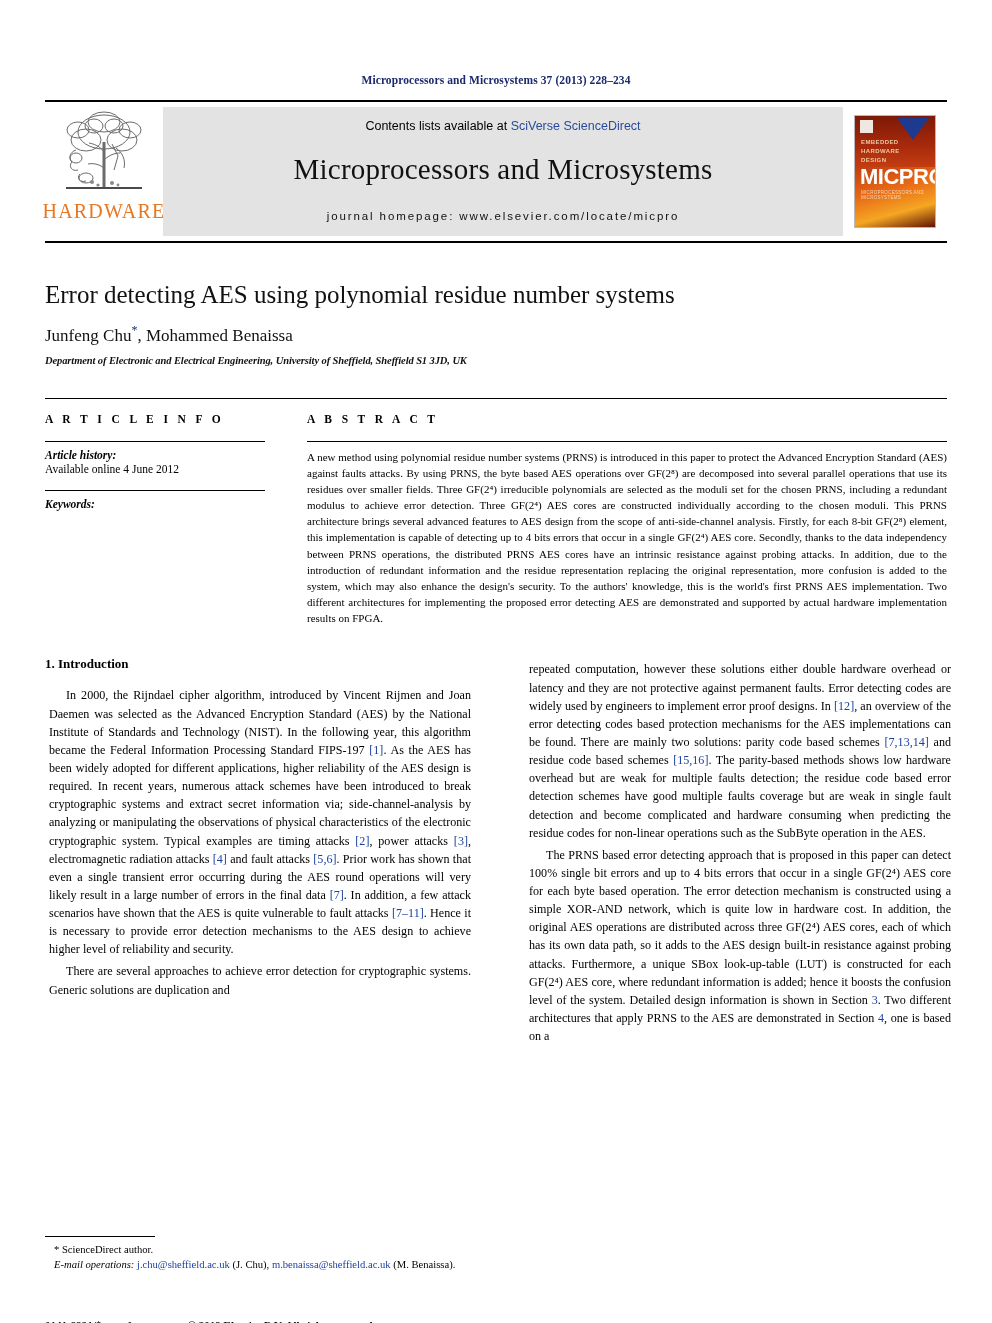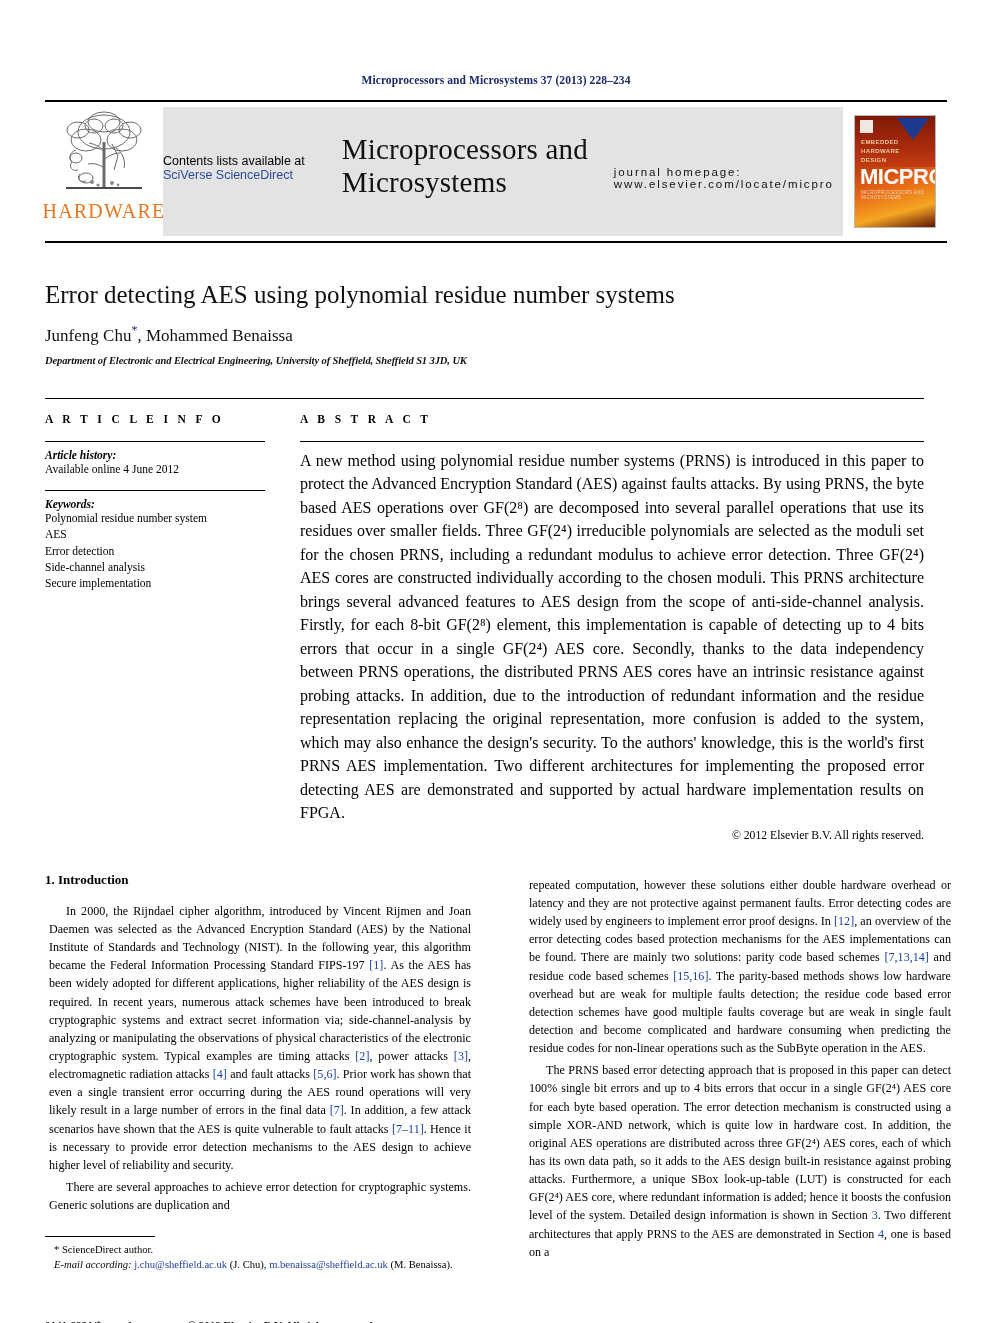--- a/index.html
+++ b/index.html
@@ -52,20 +52,21 @@
     color: #E87722;
     font-size: 20px;
     letter-spacing: 1.2px;
     line-height: 1;
     margin-top: 1px;
   }
   .mast-center {
     flex: 1 1 auto;
     background: #e3e3e3;
     display: flex;
+    flex-direction: column;
     align-items: center;
     justify-content: flex-start;
     padding-top: 12px;
     margin: 5px 0 5px 0;
   }
   .contents-line {
     font-family: "Liberation Sans", sans-serif;
     font-size: 12.5px;
     color: #000;
     margin-bottom: 20px;
@@ -153,25 +154,25 @@
     font-style: italic;
     font-weight: bold;
     font-size: 10.5px;
     color: #111;
     margin: 0;
     letter-spacing: -.1px;
   }
 
   
   .infoabs {
-    margin: 32px 68px 0 45px;
+    margin: 32px 45px 0 45px;
     border-top: 1.5px solid #000;
     padding-top: 14px;
     display: flex;
-    gap: 5px;
+    gap: 12px;
   }
   .col-info { width: 250px; flex: 0 0 250px; padding-right: 30px; }
   .col-abs  { flex: 1 1 auto; }
 
   .sechead {
     font-family: "Liberation Serif", serif;
     font-weight: bold;
     font-size: 11.5px;
     letter-spacing: 3.4px;
     margin: 0 0 16px 0;
@@ -194,21 +195,21 @@
   }
   .kw-list { margin: 0; padding: 0; list-style: none; }
   .kw-list li {
     font-family: "Liberation Serif", serif;
     font-size: 11.5px;
     line-height: 1.42;
   }
 
   .abstract-body {
     font-family: "Liberation Serif", serif;
-    font-size: 16px;
+    font-size: 11px;
     line-height: 1.47;
     text-align: justify;
     margin: 0;
   }
   .copyright {
     font-family: "Liberation Serif", serif;
     font-size: 11.7px;
     text-align: right;
     margin-top: 4px;
   }
@@ -341,53 +342,45 @@
   </div>
 
   <div class="infoabs">
     <div class="col-info">
       <div class="sechead">A R T I C L E   I N F O</div>
       <div class="rule"></div>
       <div class="info-label">Article history:</div>
       <div class="info-line">Available online 4 June 2012</div>
       <div class="rule-thin"></div>
       <div class="info-label">Keywords:</div>
-      <ul class="kw-list">
-        <li>Polynomial residue number system</li>
-        <li>AES</li>
-        <li>Error detection</li>
-        <li>Side-channel analysis</li>
-        <li>Secure implementation</li>
-      </ul>
     </div>
 
     <div class="col-abs">
       <div class="sechead">A B S T R A C T</div>
       <div class="rule"></div>
       <p class="abstract-body">A new method using polynomial residue number systems (PRNS) is introduced in this paper to protect the Advanced Encryption Standard (AES) against faults attacks. By using PRNS, the byte based AES operations over GF(2⁸) are decomposed into several parallel operations that use its residues over smaller fields. Three GF(2⁴) irreducible polynomials are selected as the moduli set for the chosen PRNS, including a redundant modulus to achieve error detection. Three GF(2⁴) AES cores are constructed individually according to the chosen moduli. This PRNS architecture brings several advanced features to AES design from the scope of anti-side-channel analysis. Firstly, for each 8-bit GF(2⁸) element, this implementation is capable of detecting up to 4 bits errors that occur in a single GF(2⁴) AES core. Secondly, thanks to the data independency between PRNS operations, the distributed PRNS AES cores have an intrinsic resistance against probing attacks. In addition, due to the introduction of redundant information and the residue representation replacing the original representation, more confusion is added to the system, which may also enhance the design's security. To the authors' knowledge, this is the world's first PRNS AES implementation. Two different architectures for implementing the proposed error detecting AES are demonstrated and supported by actual hardware implementation results on FPGA.</p>
-      <div class="copyright">© 2012 Elsevier B.V. All rights reserved.</div>
     </div>
   </div>
 
   <div class="body-cols">
     <div class="bcol">
       <h2 class="secnum">1. Introduction</h2>
       <p class="body">In 2000, the Rijndael cipher algorithm, introduced by Vincent Rijmen and Joan Daemen was selected as the Advanced Encryption Standard (AES) by the National Institute of Standards and Technology (NIST). In the following year, this algorithm became the Federal Information Processing Standard FIPS-197 <span class="ref">[1]</span>. As the AES has been widely adopted for different applications, higher reliability of the AES design is required. In recent years, numerous attack schemes have been introduced to break cryptographic systems and extract secret information via; side-channel-analysis by analyzing or manipulating the observations of physical characteristics of the electronic cryptographic system. Typical examples are timing attacks <span class="ref">[2]</span>, power attacks <span class="ref">[3]</span>, electromagnetic radiation attacks <span class="ref">[4]</span> and fault attacks <span class="ref">[5,6]</span>. Prior work has shown that even a single transient error occurring during the AES round operations will very likely result in a large number of errors in the final data <span class="ref">[7]</span>. In addition, a few attack scenarios have shown that the AES is quite vulnerable to fault attacks <span class="ref">[7–11]</span>. Hence it is necessary to provide error detection mechanisms to the AES design to achieve higher level of reliability and security.</p>
       <p class="body">There are several approaches to achieve error detection for cryptographic systems. Generic solutions are duplication and</p>
     </div>
     <div class="bcol">
       <p class="body noindent">repeated computation, however these solutions either double hardware overhead or latency and they are not protective against permanent faults. Error detecting codes are widely used by engineers to implement error proof designs. In <span class="ref">[12]</span>, an overview of the error detecting codes based protection mechanisms for the AES implementations can be found. There are mainly two solutions: parity code based schemes <span class="ref">[7,13,14]</span> and residue code based schemes <span class="ref">[15,16]</span>. The parity-based methods shows low hardware overhead but are weak for multiple faults detection; the residue code based error detection schemes have good multiple faults coverage but are weak in single fault detection and become complicated and hardware consuming when predicting the residue codes for non-linear operations such as the SubByte operation in the AES.</p>
       <p class="body">The PRNS based error detecting approach that is proposed in this paper can detect 100% single bit errors and up to 4 bits errors that occur in a single GF(2⁴) AES core for each byte based operation. The error detection mechanism is constructed using a simple XOR-AND network, which is quite low in hardware cost. In addition, the original AES operations are distributed across three GF(2⁴) AES cores, each of which has its own data path, so it adds to the AES design built-in resistance against probing attacks. Furthermore, a unique SBox look-up-table (LUT) is constructed for each GF(2⁴) AES core, where redundant information is added; hence it boosts the confusion level of the system. Detailed design information is shown in Section <span class="ref">3</span>. Two different architectures that apply PRNS to the AES are demonstrated in Section <span class="ref">4</span>, one is based on a</p>
     </div>
   </div>
 
   <div class="footnote">
     <div class="fn-rule"></div>
     <p class="fn-line">* ScienceDirect author.</p>
-    <p class="fn-line"><i>E-mail according:</i> <span class="fn-mail">j.chu@sheffield.ac.uk</span> <span>(J. Chu),</span> <span class="fn-mail">m.benaissa@sheffield.ac.uk</span> <span>(M. Benaissa).</span></p>
+    <p class="fn-line"><i>E-mail operations:</i> <span class="fn-mail">j.chu@sheffield.ac.uk</span> <span>(J. Chu),</span> <span class="fn-mail">m.benaissa@sheffield.ac.uk</span> <span>(M. Benaissa).</span></p>
   </div>
 
   <div class="imprint">
     <div>0141-9331/$ - see front matter © 2012 Elsevier B.V. All rights reserved.</div>
 
   </div>
 
 </div>
 
 </body></html>

